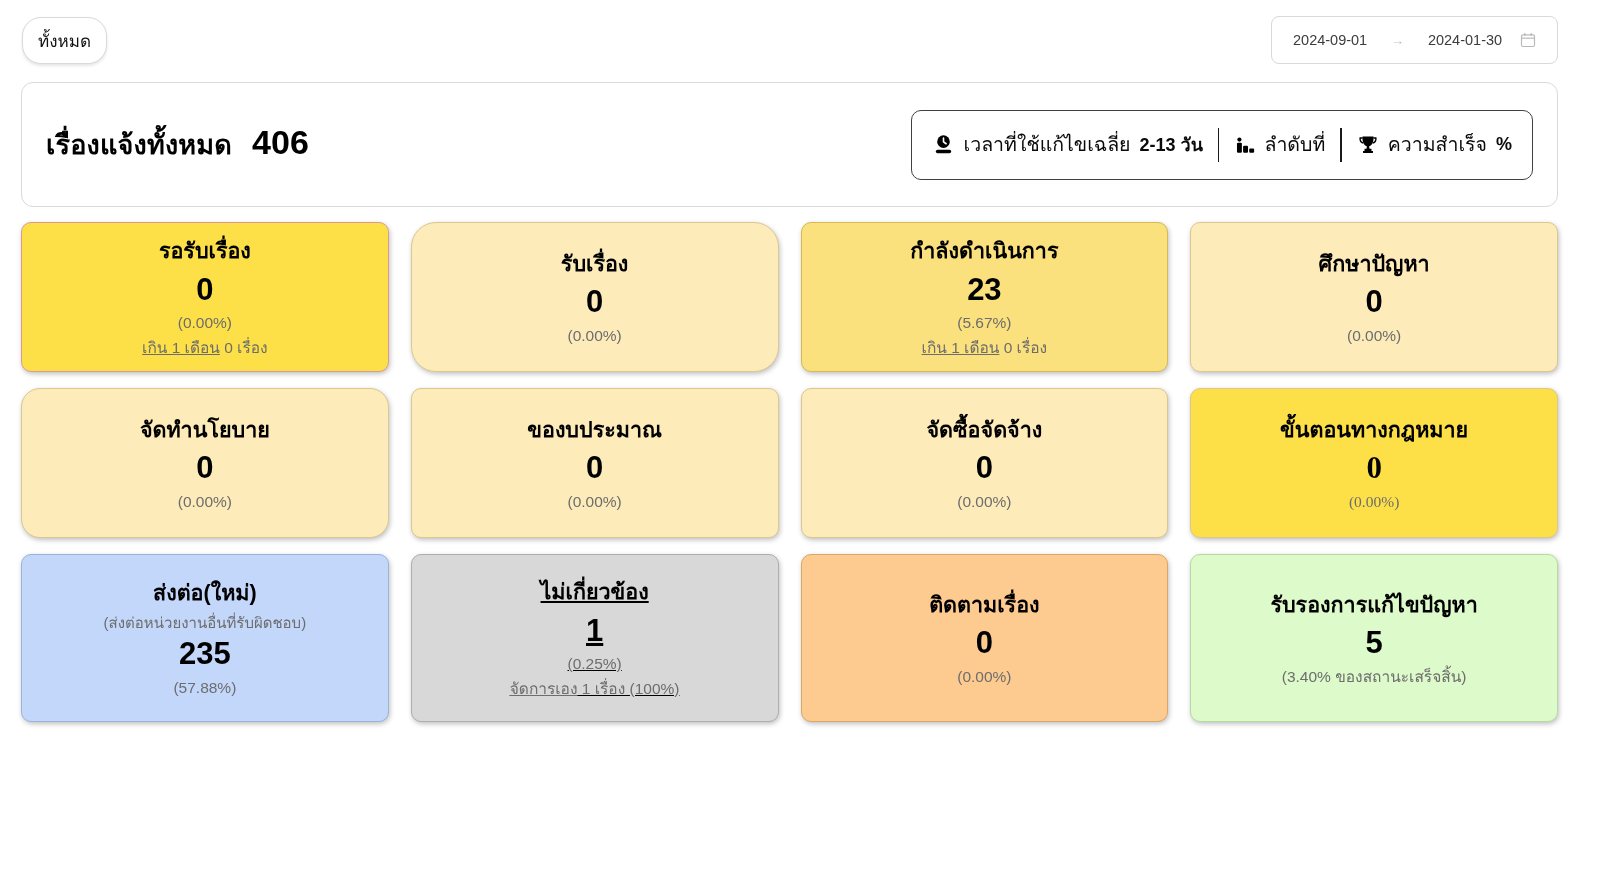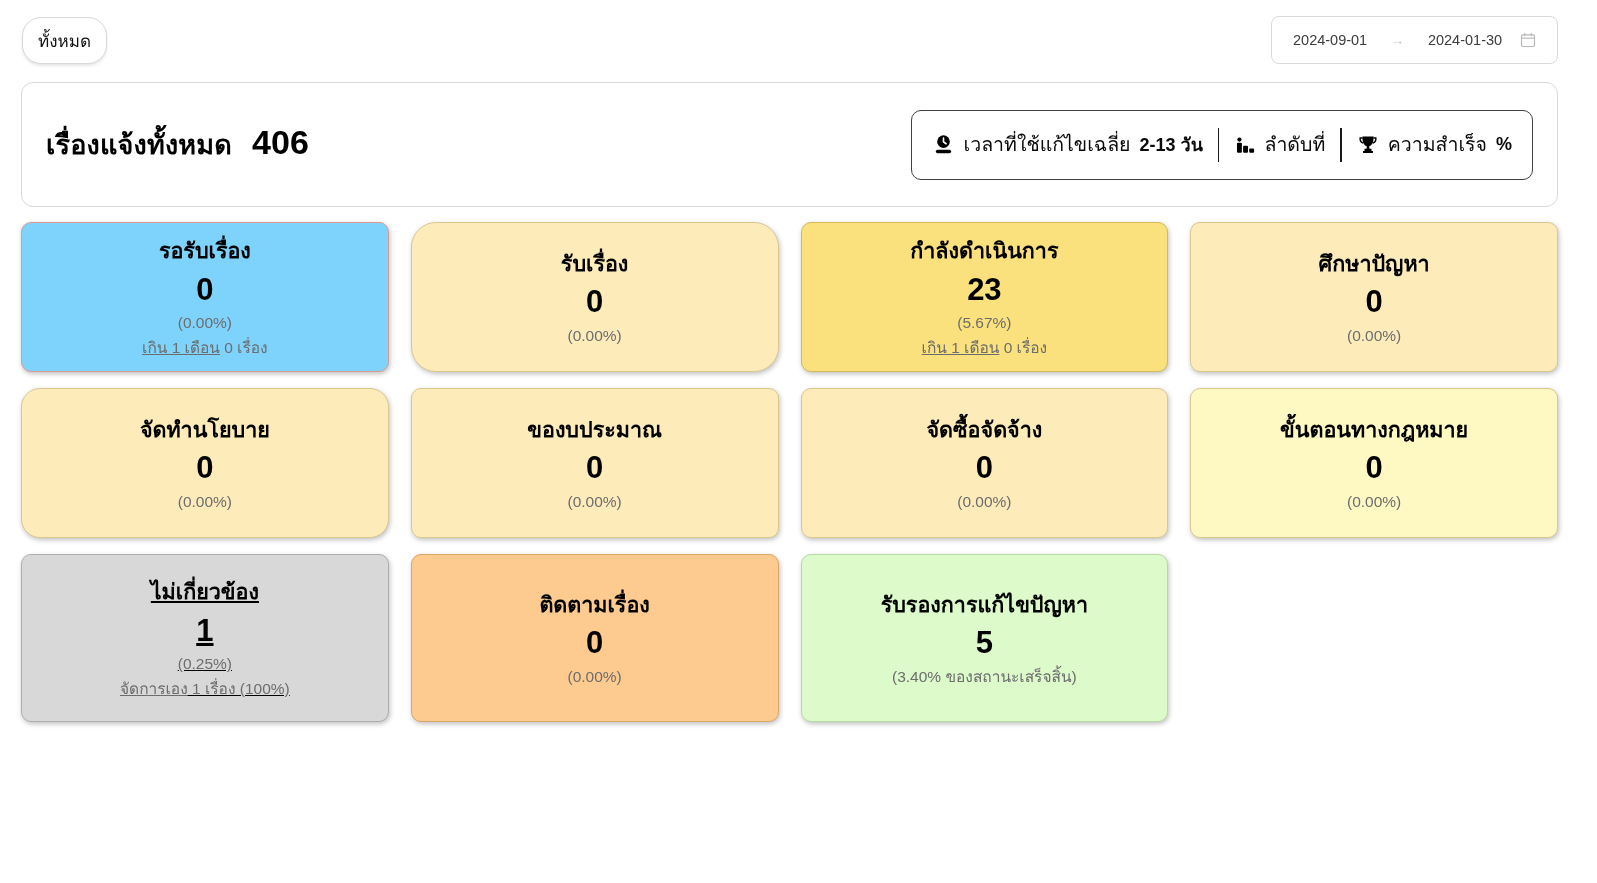--- a/index.html
+++ b/index.html
@@ -121,21 +121,21 @@
           <path d="M6.2 4.4H3.4c-.3 2.7 1 4.9 3.4 5.6M17.8 4.4h2.8c.3 2.7-1 4.9-3.4 5.6" stroke="#000" stroke-width="1.5" fill="none"></path>
         </svg>
       </span>
       <span>ความสำเร็จ</span>
       <b>%</b>
     </div>
   </div>
 </div>
 
 <div class="grid">
-  <div class="card" style="background: #7dd3fc; border-color: rgb(219, 155, 147);">
+  <div class="card" style="background: #fde047; border-color: rgb(219, 155, 147);">
       <div class="card-title">รอรับเรื่อง</div>
 
       <div class="card-value">0</div>
       <div class="card-percent">(0.00%)</div>
       <div class="card-link-line"><span class="link">เกิน 1 เดือน</span><span> 0 เรื่อง</span></div>
     </div>
     <div class="card" style="background: rgb(253, 235, 186); border-color: rgb(219, 200, 143); border-radius: 25px;">
       <div class="card-title">รับเรื่อง</div>
 
       <div class="card-value">0</div>
@@ -170,25 +170,32 @@
       <div class="card-percent">(0.00%)</div>
 
     </div>
     <div class="card" style="background: rgb(253, 235, 186); border-color: rgb(219, 200, 143);">
       <div class="card-title">จัดซื้อจัดจ้าง</div>
 
       <div class="card-value">0</div>
       <div class="card-percent">(0.00%)</div>
 
     </div>
-    <div class="card" style="background: #fef9c3; border-color: rgb(219, 200, 143);">
+    <div class="card" style="background: #fde047; border-color: rgb(219, 200, 143); font-family: Liberation Serif, serif;">
       <div class="card-title">ขั้นตอนทางกฎหมาย</div>
 
       <div class="card-value">0</div>
       <div class="card-percent">(0.00%)</div>
+
+    </div>
+    <div class="card" style="background: rgb(195, 215, 251); border-color: rgb(156, 179, 217);">
+      <div class="card-title">ส่งต่อ(ใหม่)</div>
+      <div class="card-sub">(ส่งต่อหน่วยงานอื่นที่รับผิดชอบ)</div>
+      <div class="card-value">235</div>
+      <div class="card-percent">(57.88%)</div>
 
     </div>
     <div class="card" style="background: rgb(216, 216, 216); border-color: rgb(174, 174, 174); text-decoration: underline;">
       <div class="card-title">ไม่เกี่ยวข้อง</div>
 
       <div class="card-value">1</div>
       <div class="card-percent">(0.25%)</div>
       <div class="card-link-line"><span class="link">จัดการเอง</span><span> 1 เรื่อง (100%)</span></div>
     </div>
     <div class="card" style="background: rgb(253, 203, 143); border-color: rgb(216, 168, 102);">

